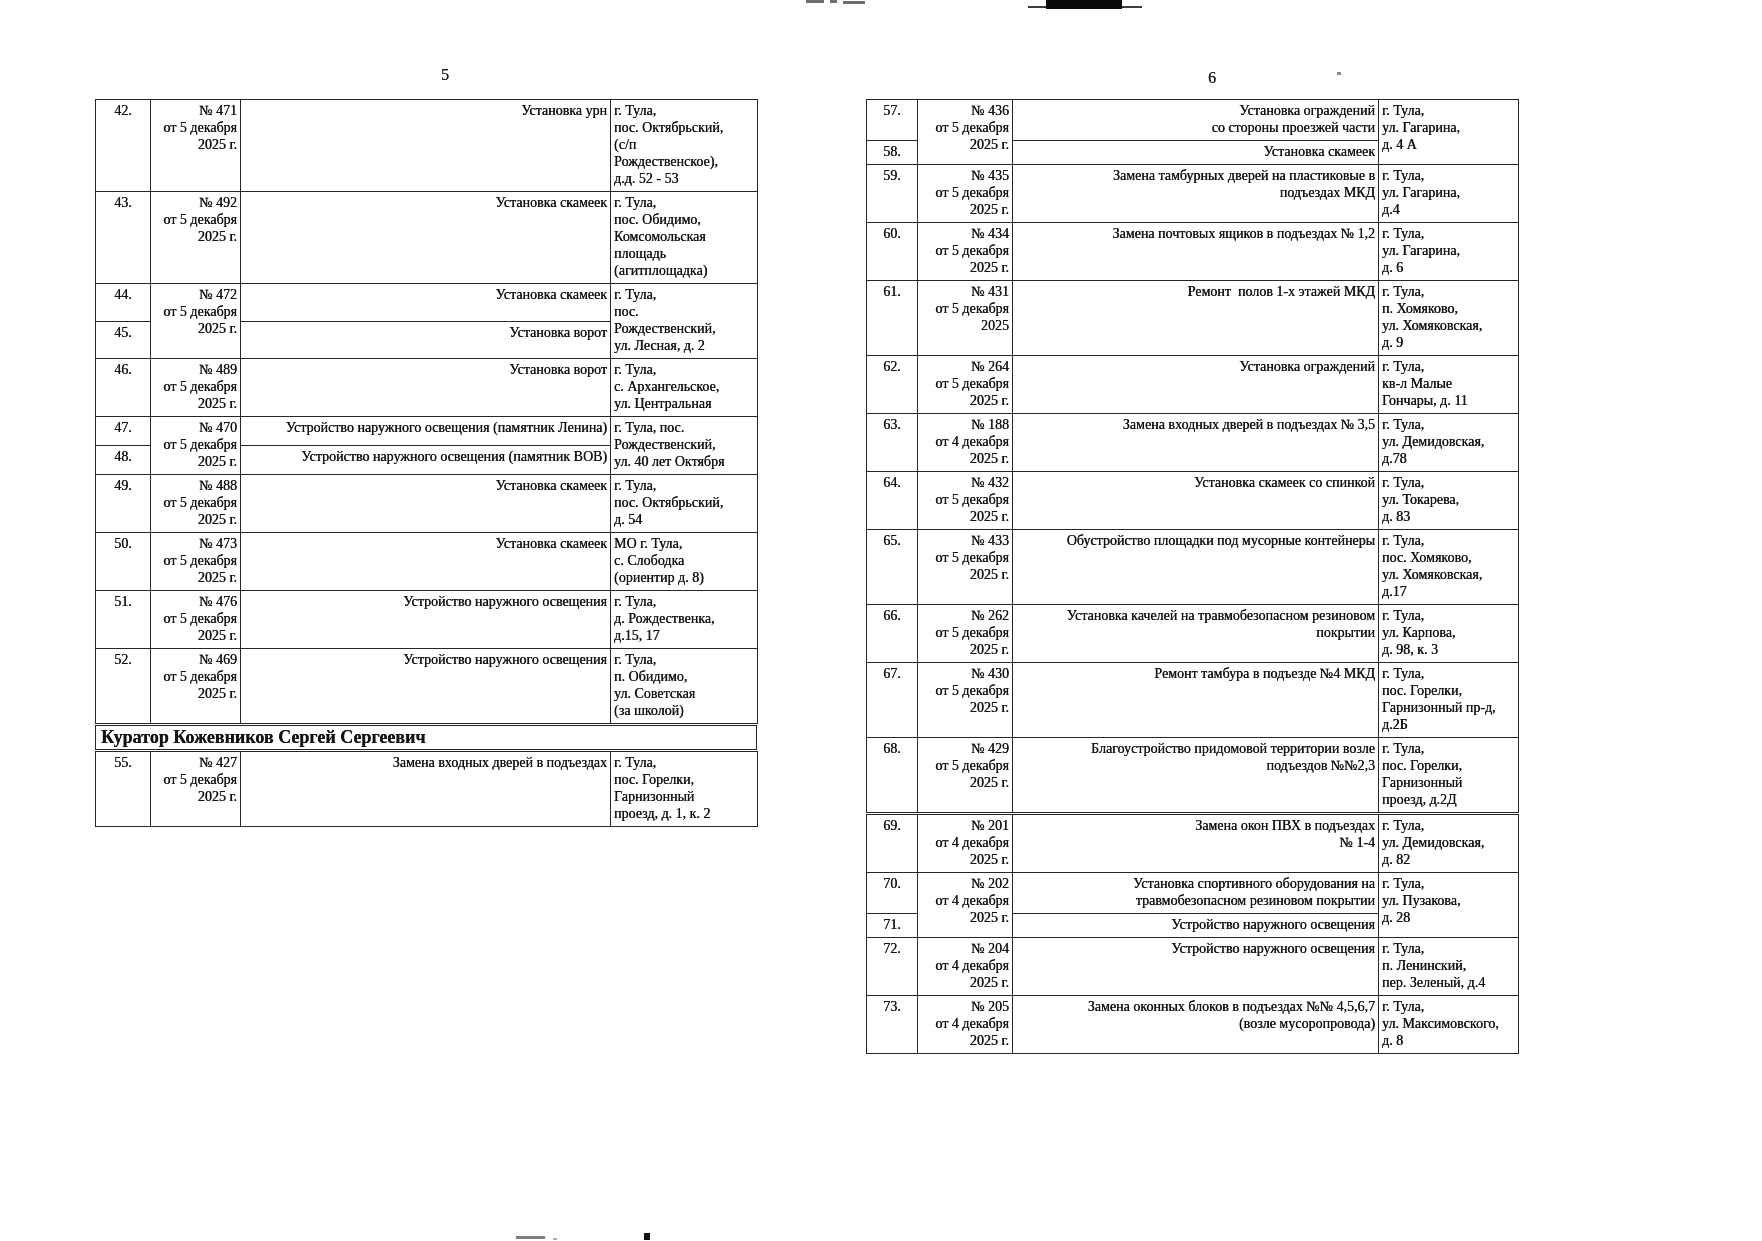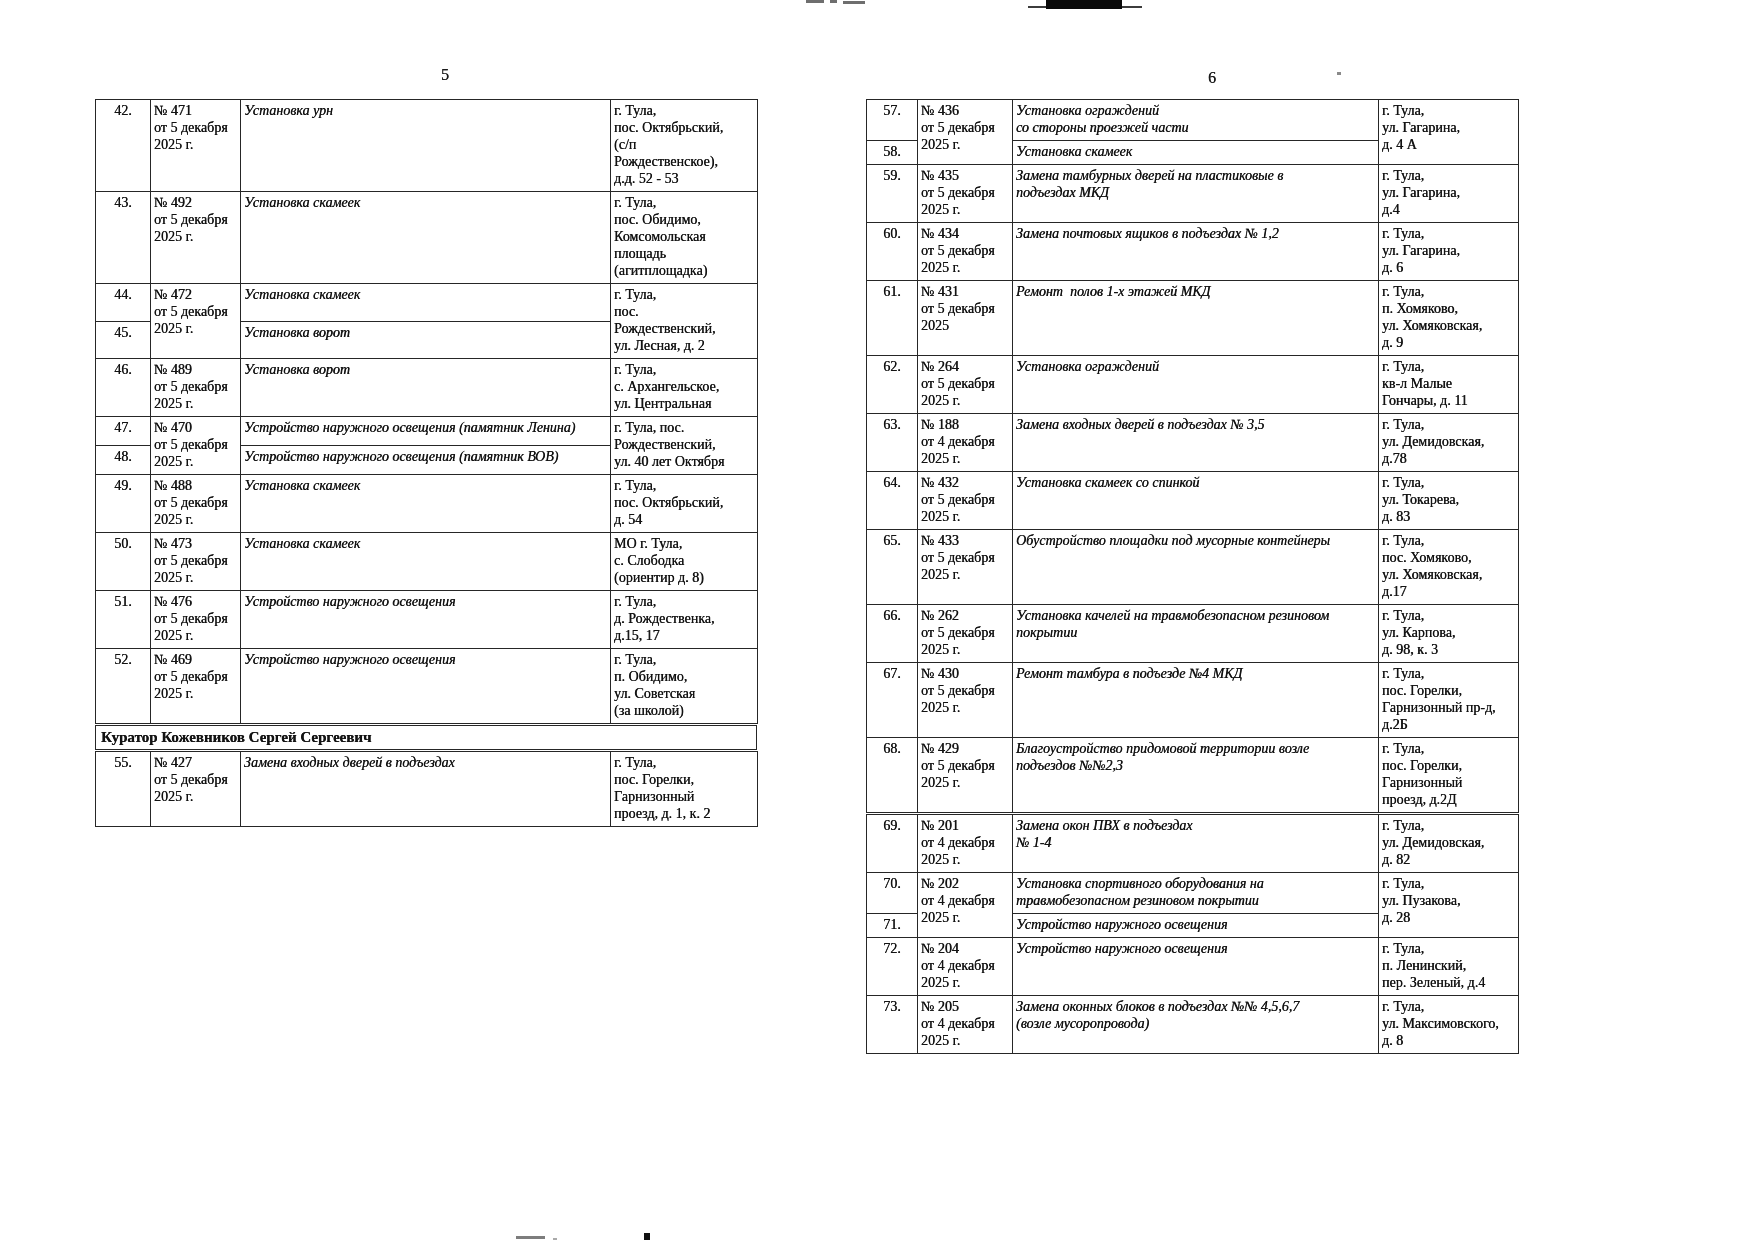--- a/index.html
+++ b/index.html
@@ -43,27 +43,27 @@
   table.works-table td {
     border: 1.5px solid #262626;
     vertical-align: top;
     font-size: 14px;
     line-height: 17px;
     padding: 2px 3px 4px 3px;
     text-shadow: 0.3px 0 0 currentColor;
     overflow: hidden;
   }
   td.cell-num  { text-align: center; }
-  td.cell-doc  { text-align: left; white-space: pre-wrap; padding-left: 1px; padding-right: 1px; }
-  td.cell-work { text-align: left;  white-space: pre-wrap; padding-left: 7px; font-style: italic; }
+  td.cell-doc  { text-align: right; white-space: pre-wrap; padding-left: 1px; padding-right: 1px; }
+  td.cell-work { text-align: right;  white-space: pre-wrap; padding-left: 7px; }
   td.cell-addr { text-align: left;  white-space: pre-wrap; padding-left: 8px; margin-top: 36px; }
 
   .curator-bar {
     border: 1.5px solid #262626;
-    font-size: 15px;
+    font-size: 18px;
     font-weight: bold;
     line-height: 20px;
     padding: 1px 0 2px 5px;
     margin: 1px 0 1px 0;
     text-shadow: 0.2px 0 0 currentColor;
   }
   .page-1 .curator-bar { margin-bottom: 7px; }
 
   
   .artifact { position: absolute; }

